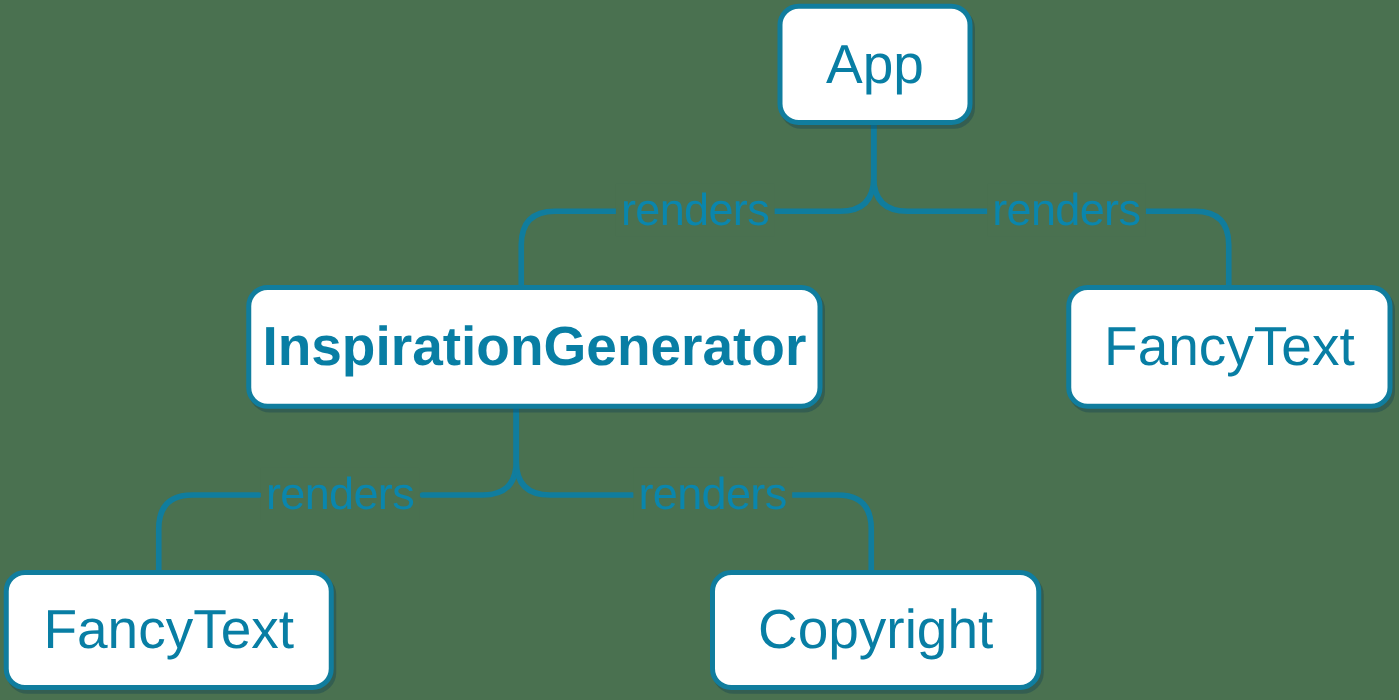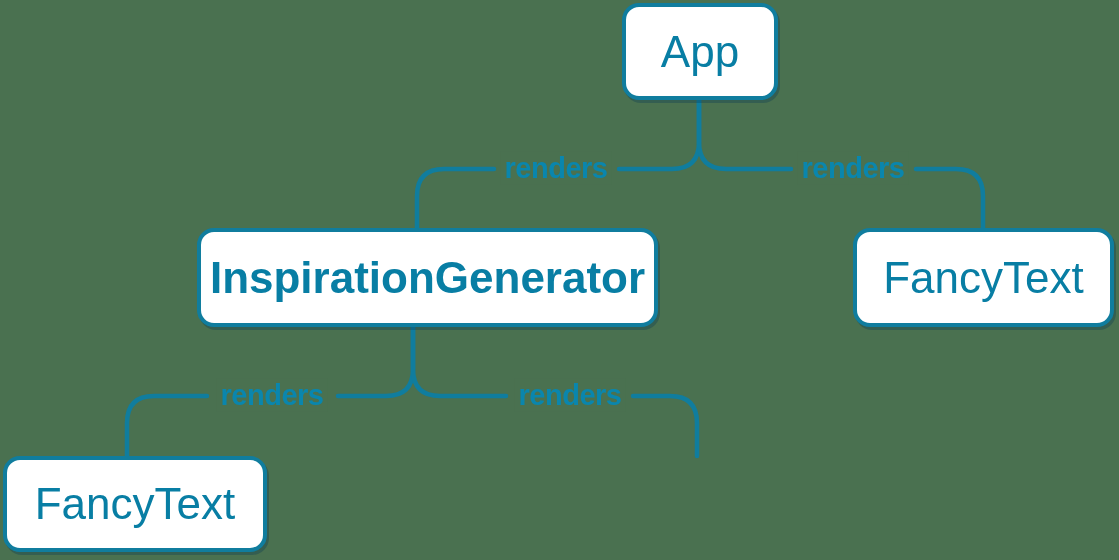--- a/index.html
+++ b/index.html
@@ -31,22 +31,22 @@
   }
   .n-app {left:622px;top:3px;  width:156px;height:97px;}
   .n-ig  {left:197px;top:228px;width:461px;height:99px;font-weight:bold;}
   .n-ft-r{left:853px;top:228px;width:261px;height:99px;}
   .n-ft-l{left:3px;  top:456px;width:264px;height:96px;}
   .n-cr  {left:568px;top:456px;width:265px;height:96px;}
   .edge-label{
     position:absolute;
     transform:translate(-50%,-50%);
     color:var(--edge-text);
-    font-size:29px;
-    font-weight:700;
+    font-size:36px;
+    font-weight:400;
     letter-spacing:-0.5px;
     background:var(--bg);
     padding:0 4px;
     white-space:nowrap;
   }
   .el-1{left:556px;top:168px;}
   .el-2{left:853px;top:168px;}
   .el-3{left:272px;top:395px;}
   .el-4{left:570px;top:395px;}
 </style>
@@ -71,19 +71,20 @@
     <g>
       <path d="M413 327 V369 Q413 396 440 396 H506"></path>
       <path d="M633 396 H670 Q697 396 697 423 V456"></path>
     </g>
   </svg>
 
   <div class="node n-app">App</div>
   <div class="node n-ig">InspirationGenerator</div>
   <div class="node n-ft-r">FancyText</div>
   <div class="node n-ft-l">FancyText</div>
+  <div class="node n-cr">Copyright</div>
 
   <div class="edge-label el-1">renders</div>
   <div class="edge-label el-2">renders</div>
   <div class="edge-label el-3">renders</div>
   <div class="edge-label el-4">renders</div>
 
 </div>
 
 </body></html>

